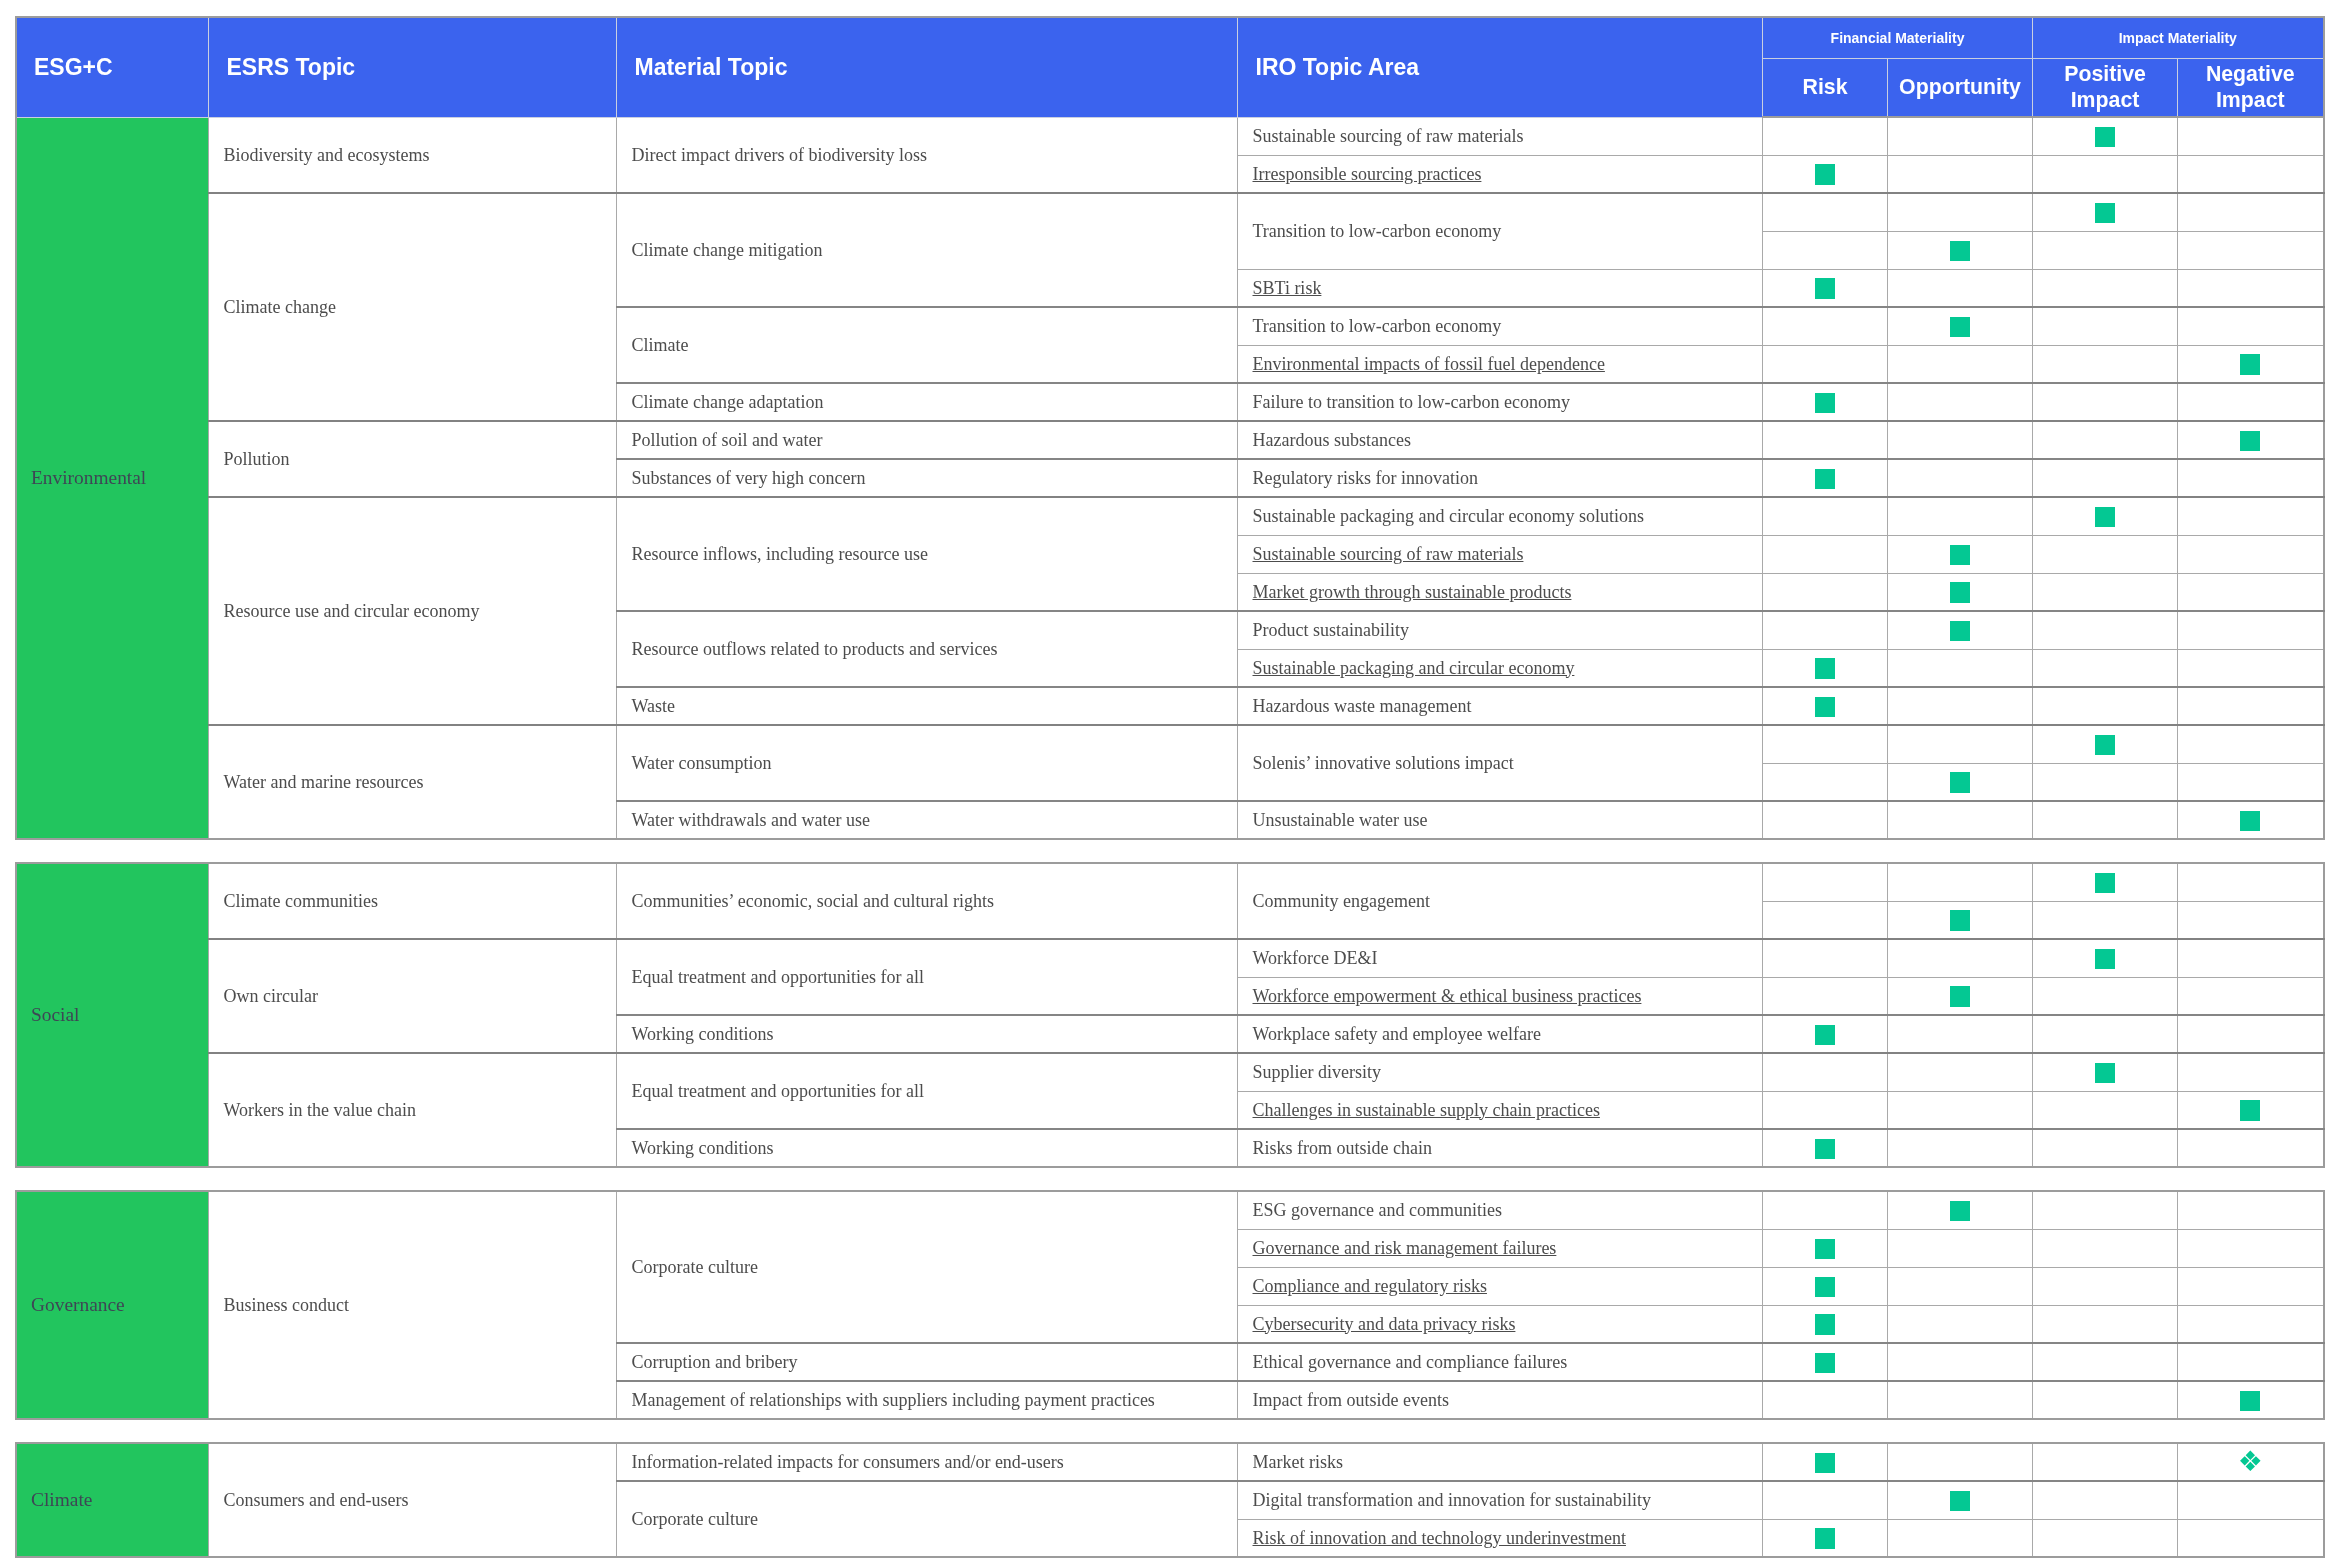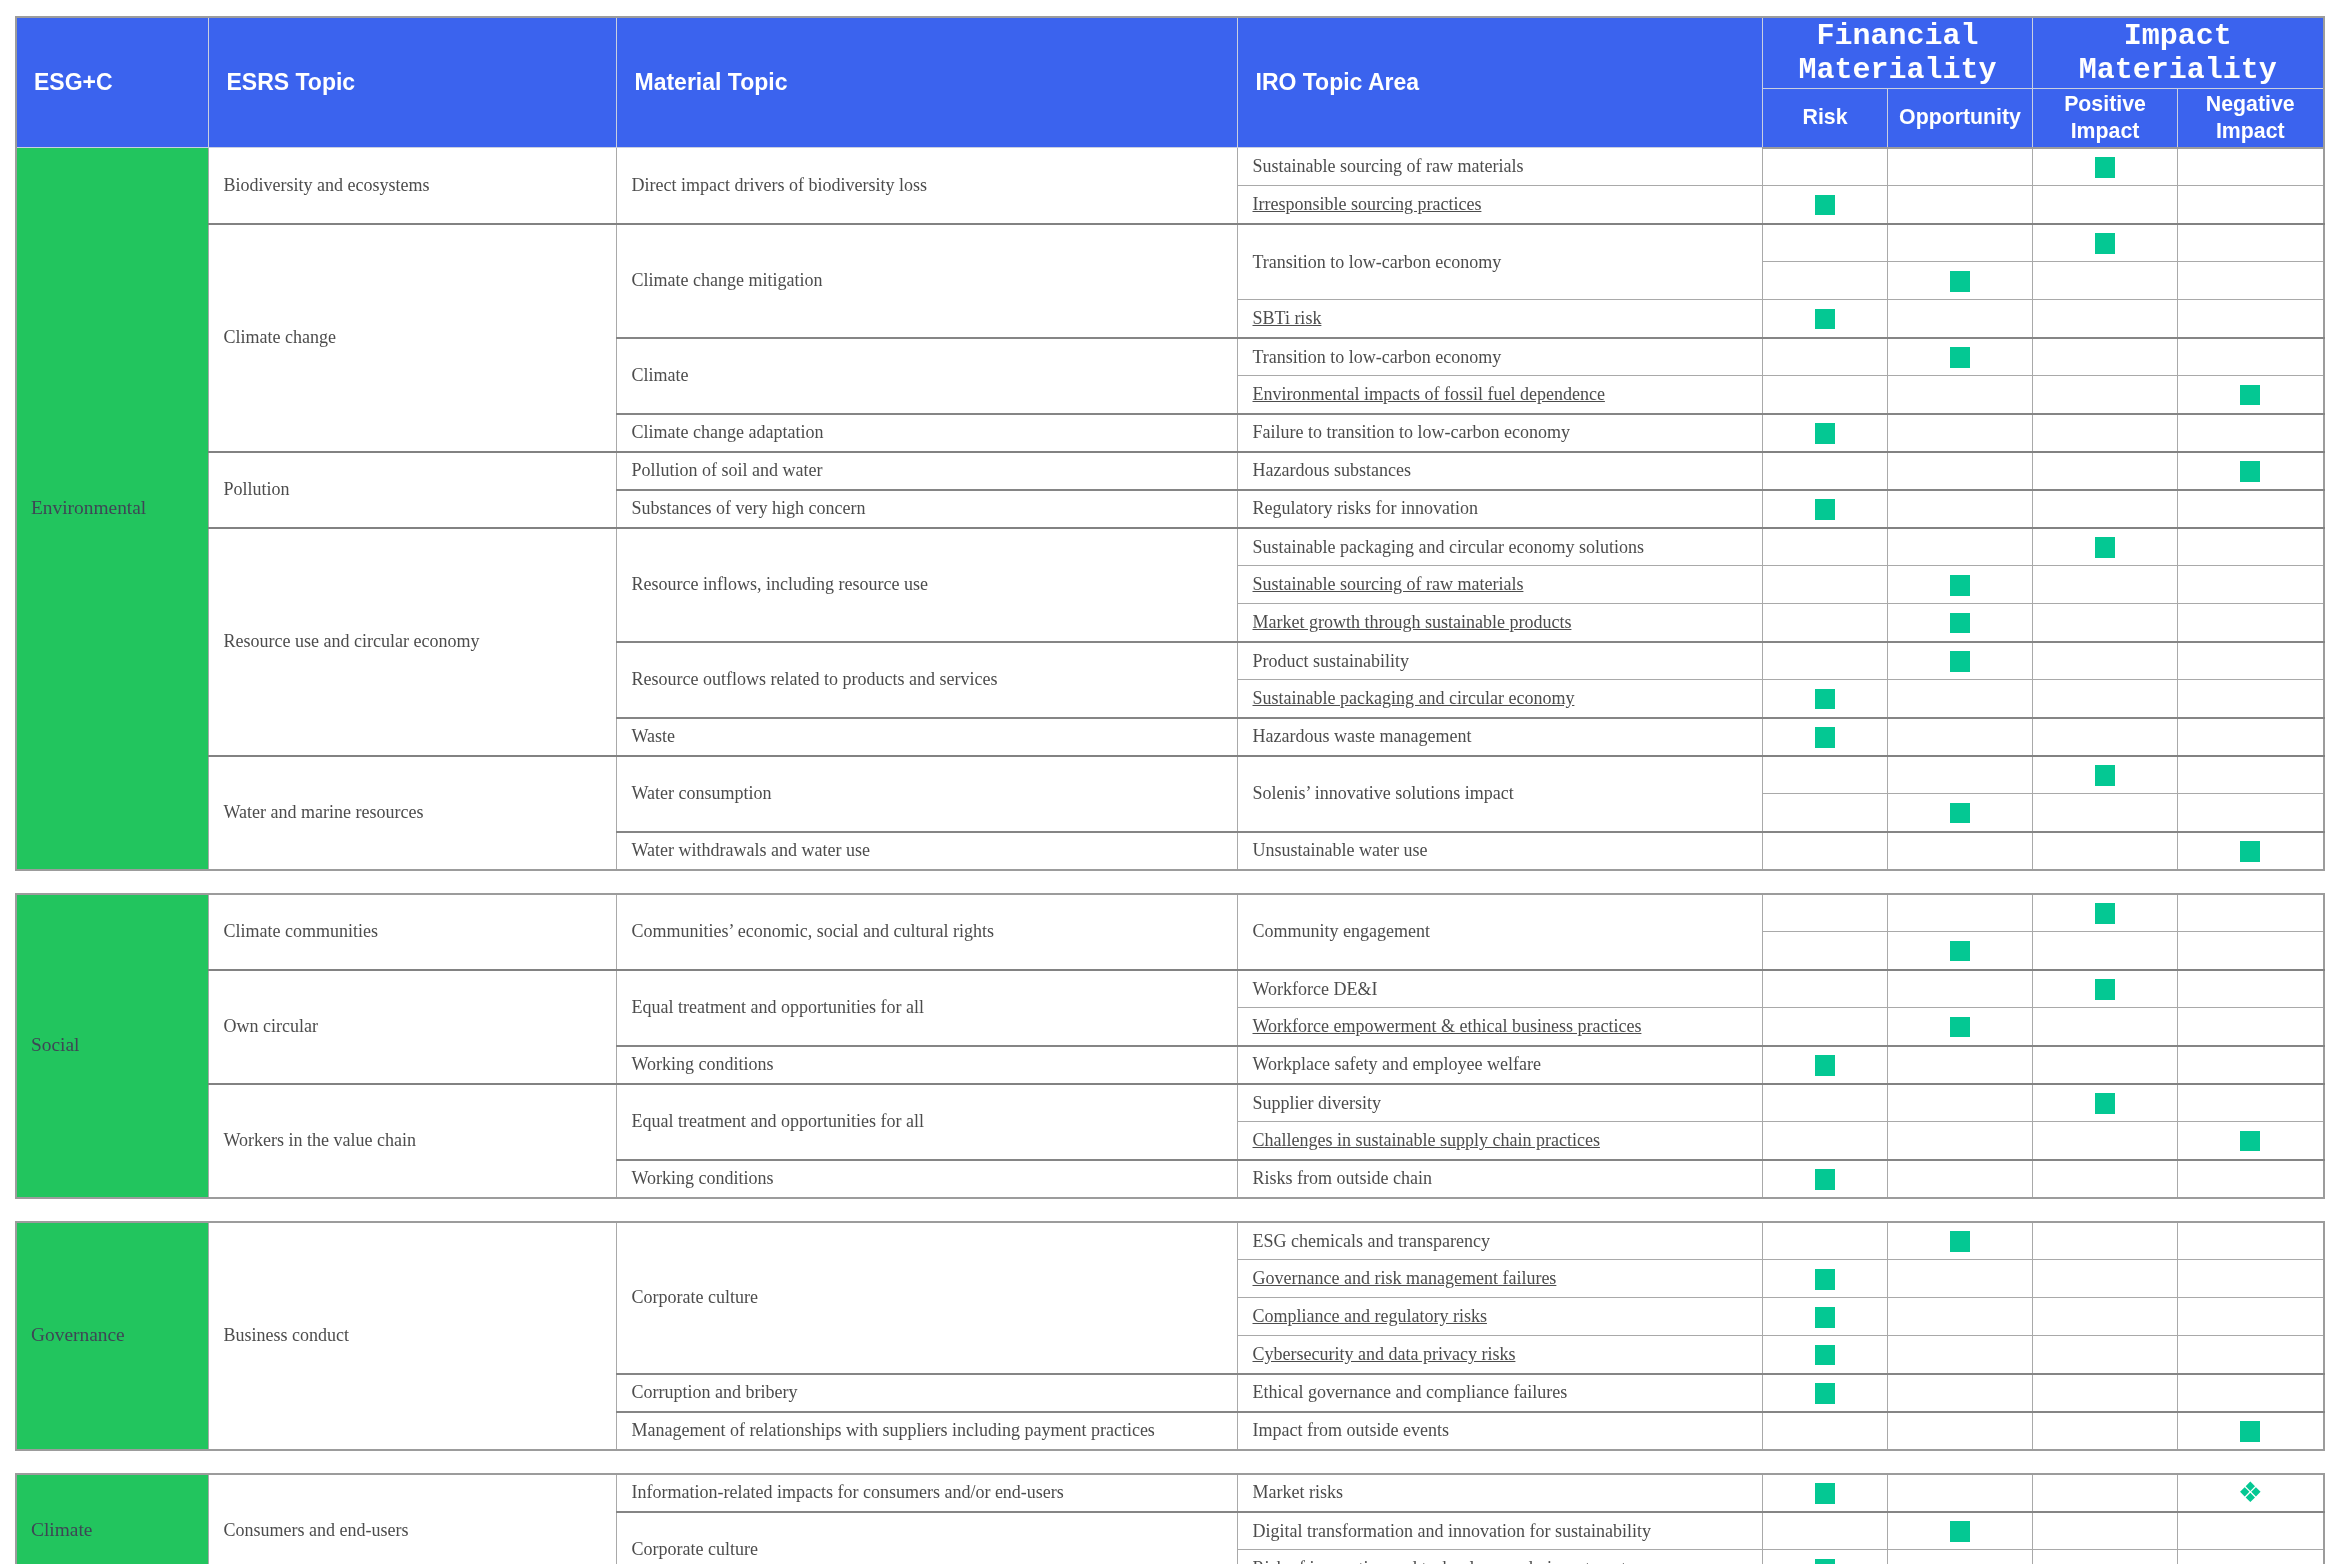--- a/index.html
+++ b/index.html
@@ -3,21 +3,21 @@
 <meta charset="utf-8">
 <style>
   html,body{margin:0;padding:0;background:#ffffff;}
   body{width:2342px;height:1564px;font-family:"Liberation Serif", serif;}
   .page{padding:16px 0 0 14.5px;}
   table.sec{border-collapse:collapse;table-layout:fixed;width:2308px;border:2.9px solid #9c9c9c;background:#ffffff;}
   table.sec + table.sec{margin-top:22px;}
   th,td{box-sizing:border-box;overflow:hidden;}
   th{background:#3B63EE;color:#ffffff;font-family:"Liberation Sans", sans-serif;font-weight:700;border:1.5px solid #c9cfe0;text-align:center;vertical-align:middle;}
   th.main{font-size:23px;text-align:left;padding-left:17.5px;}
-  th.group{font-size:30px;height:41px;font-family:Liberation Mono, monospace;}
+  th.group{font-size:14px;height:41px;}
   th.sub{font-size:21.3px;height:59px;line-height:1.25;padding:0 4.8px;}
   thead tr.subrow th{border-bottom:2.4px solid #9c9c9c;}
   td{border:1px solid #a9a9a9;height:38px;vertical-align:middle;font-size:18px;color:#4c4c4c;}
   td.txt{text-align:left;padding:2.9px 11.6px 2.9px 14.5px;line-height:1.25;}
   td.esg{background:#22c55e;font-size:19.4px;color:#3e4655;}
   td.mark{text-align:center;padding:0;}
   .sq{display:inline-block;width:20.4px;height:20.4px;background:#04C893;vertical-align:middle;}
   .dm{font-family:"DejaVu Sans", sans-serif;font-size:28px;color:#04C893;line-height:1;vertical-align:middle;}
   tr.b-esrs>td{border-top:2.4px solid #828282;}
   tr.b-mat>td{border-top:2.4px solid #858585;}
@@ -294,21 +294,21 @@
           <col style="width: 125px;">
           <col style="width: 145px;">
           <col style="width: 145px;">
           <col style="width: 146px;">
         </colgroup>
         <tbody>
           <tr>
             <td class="txt esg" rowspan="6">Governance</td>
             <td class="txt" rowspan="6">Business conduct</td>
             <td class="txt" rowspan="4">Corporate culture</td>
-            <td class="txt" rowspan="1">ESG chemicals and transparency</td>
+            <td class="txt" rowspan="1">ESG governance and communities</td>
             <td class="mark"></td>
             <td class="mark"><span class="sq" style="background: rgb(4, 200, 147);"></span></td>
             <td class="mark"></td>
             <td class="mark"></td>
           </tr>
           <tr class="b-iro">
             <td class="txt" rowspan="1">Governance and risk management failures</td>
             <td class="mark"><span class="sq" style="background: rgb(4, 200, 147);"></span></td>
             <td class="mark"></td>
             <td class="mark"></td>

